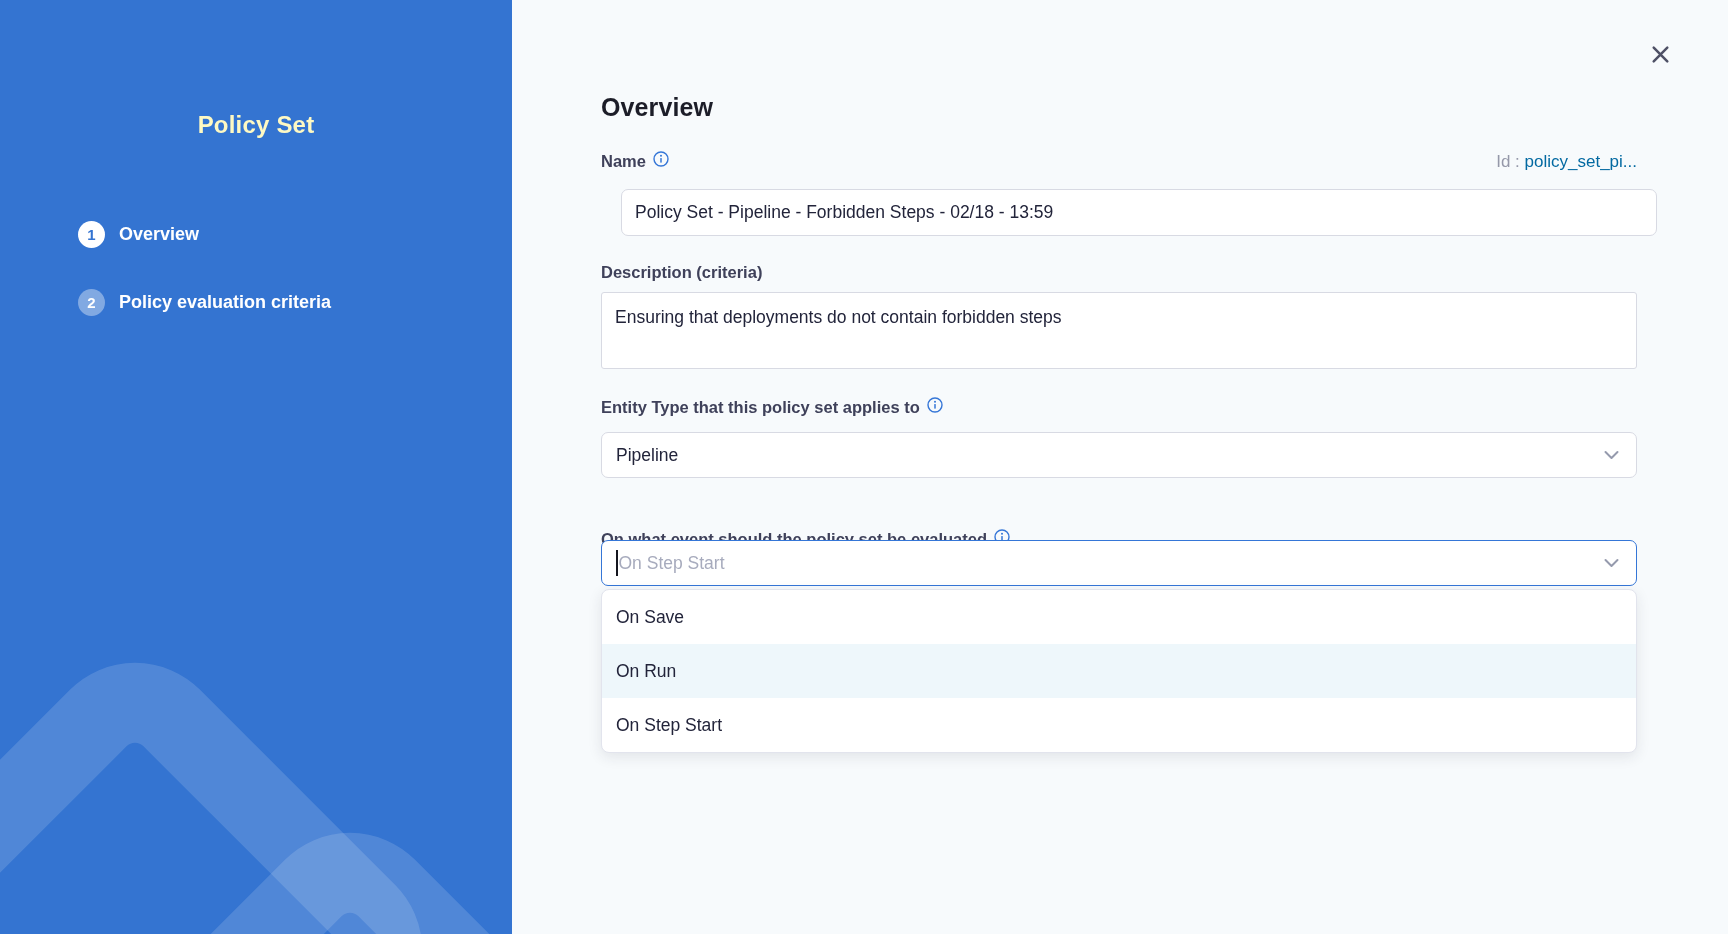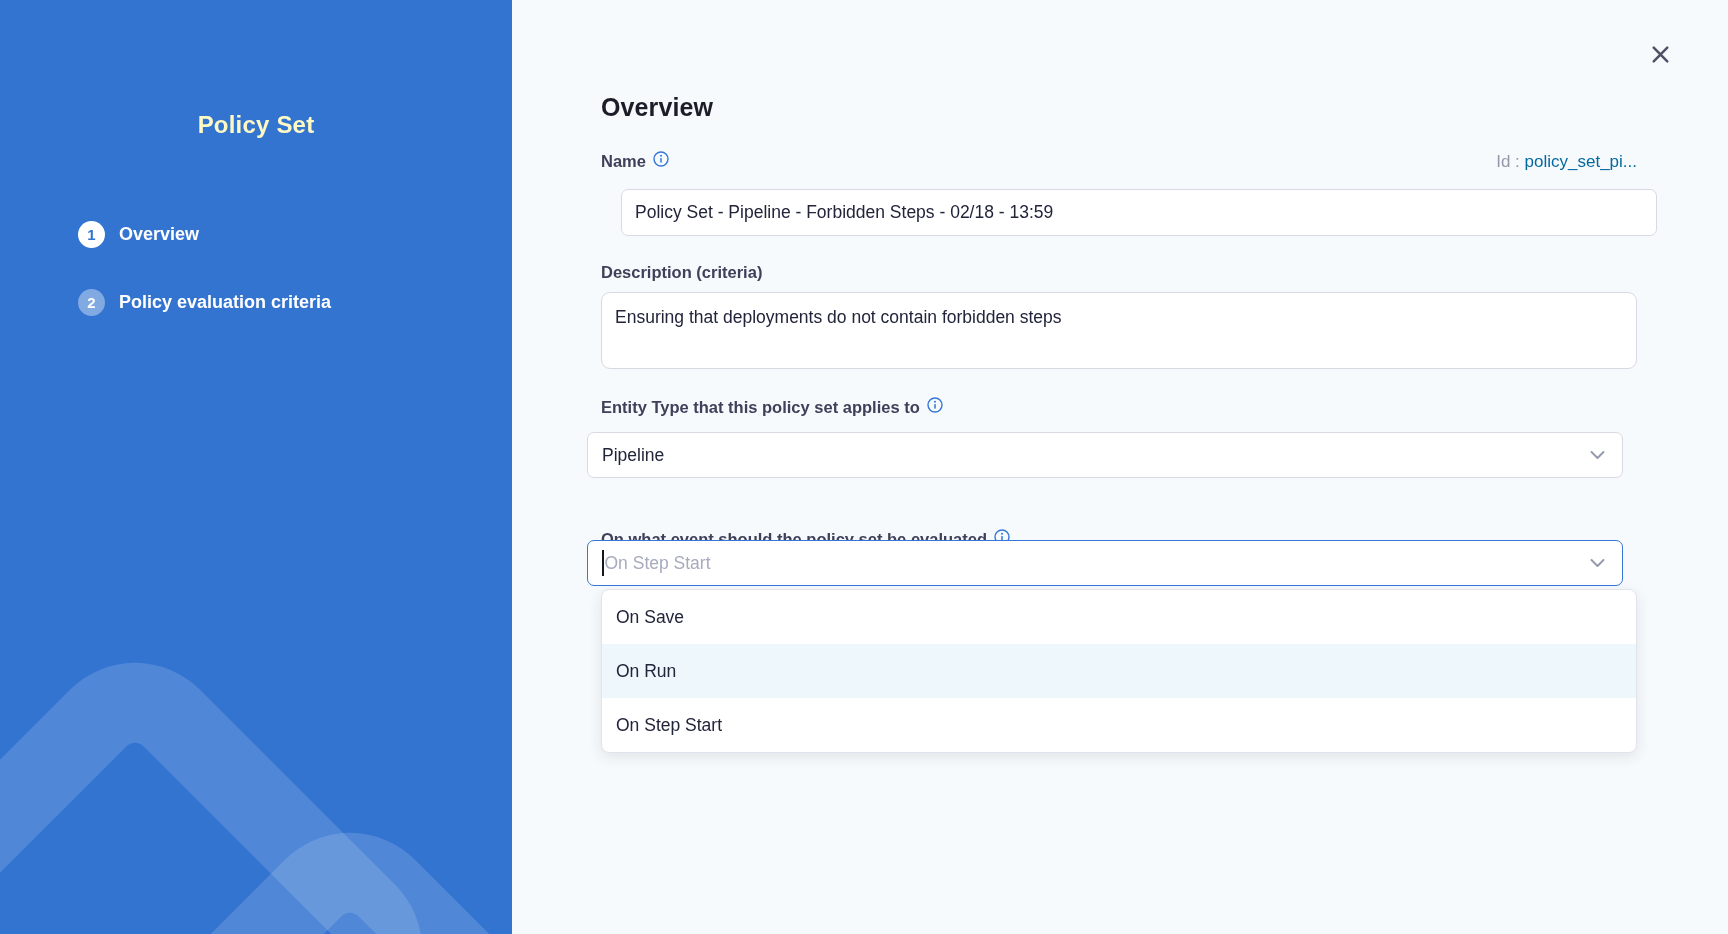--- a/index.html
+++ b/index.html
@@ -70,29 +70,29 @@
     padding:0 13px;box-sizing:content-box;
     background:#ffffff;border:1px solid #d8dae3;border-radius:7px;
     font-family:inherit;font-size:17.5px;color:#22243a;outline:none;margin-left:20px;
   }
   .name-input{top:189px;}
 
   .desc-label{position:absolute;left:89px;top:263px;}
   .desc-area{
     position:absolute;left:89px;top:292px;width:1008px;height:50px;
     padding:13px 13px 12px 13px;resize:none;
-    background:#ffffff;border:1px solid #d8dae3;border-radius:9px;
+    background:#ffffff;border:1px solid #d8dae3;border-radius:3px;
     font-family:inherit;font-size:17.5px;color:#22243a;outline:none;line-height:1.3;
   }
 
   .entity-label{position:absolute;left:89px;top:398px;}
   .event-label{position:absolute;left:89px;top:530px;}
 
   .select{
-    position:absolute;left:75px;width:1036px;height:46px;box-sizing:border-box;
+    position:absolute;left:89px;width:1036px;height:46px;box-sizing:border-box;
     background:#ffffff;border:1px solid #d8dae3;border-radius:7px;
     display:flex;align-items:center;padding:0 14px;cursor:pointer;
     font-size:17.5px;color:#22243a;
   }
   .select-entity{top:432px;}
   .select-event{top:540px;border:1.5px solid #3576d7;}
   .select .chevron{position:absolute;right:17px;top:50%;transform:translateY(-50%);display:flex;}
   .placeholder{color:#a7abbd;}
   .caret{display:inline-block;width:1.5px;height:26px;background:#15161f;margin-right:1px;vertical-align:middle;}
 

